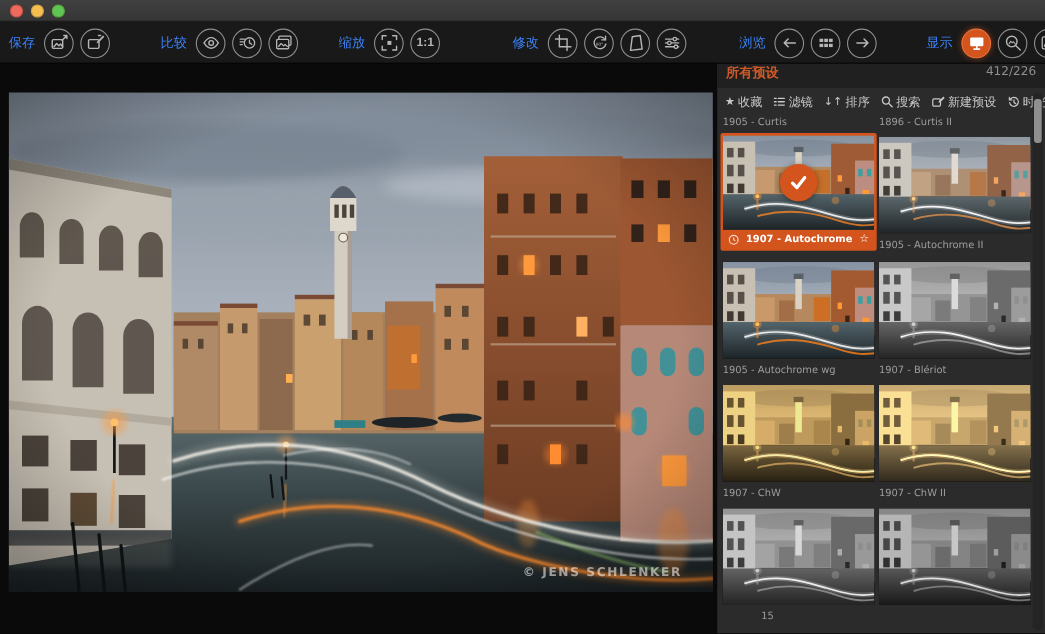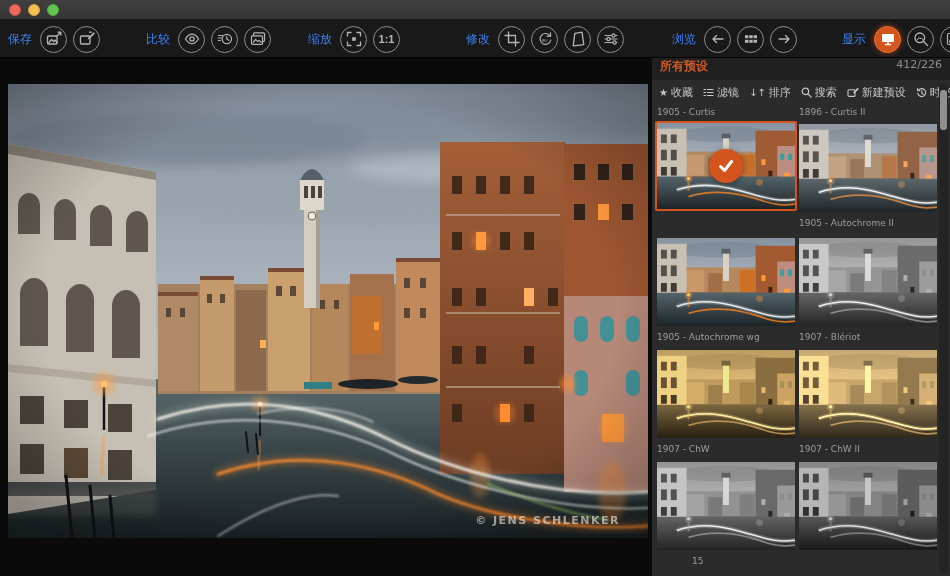--- a/index.html
+++ b/index.html
@@ -549,20 +549,28 @@
                 <use href="#vth"></use>
               </svg>
             <div class="check">
               <div class="ccircle">
                 <svg width="20" height="20" viewBox="0 0 20 20">
                     <path d="M4.5 10.5l4 4 7-9" fill="none" stroke="#fff" stroke-width="3" stroke-linecap="round" stroke-linejoin="round"></path>
                   </svg>
               </div>
             </div>
           </div>
+          <div class="selbar">
+            <svg width="10" height="10" viewBox="0 0 10 10" fill="none" stroke="#fff" stroke-width="1" opacity=".8">
+              <circle cx="5" cy="5" r="4"></circle>
+                <path d="M5 2.8V5l1.5 1"></path>
+              </svg>
+            <span class="seltext">1907 - Autochrome</span>
+            <span class="selstar">☆</span>
+          </div>
         </div>
         <div class="thumb c2" style="top:66px">
           <svg class="f-a2" viewBox="0 0 140 90" preserveAspectRatio="none">
               <use href="#vth"></use>
             </svg>
         </div>
         <div class="plabel c2" style="top:159px">1905 - Autochrome II</div>
 
         <div class="thumb c1" style="top:180px">
           <svg class="f-wg" viewBox="0 0 140 90" preserveAspectRatio="none">

